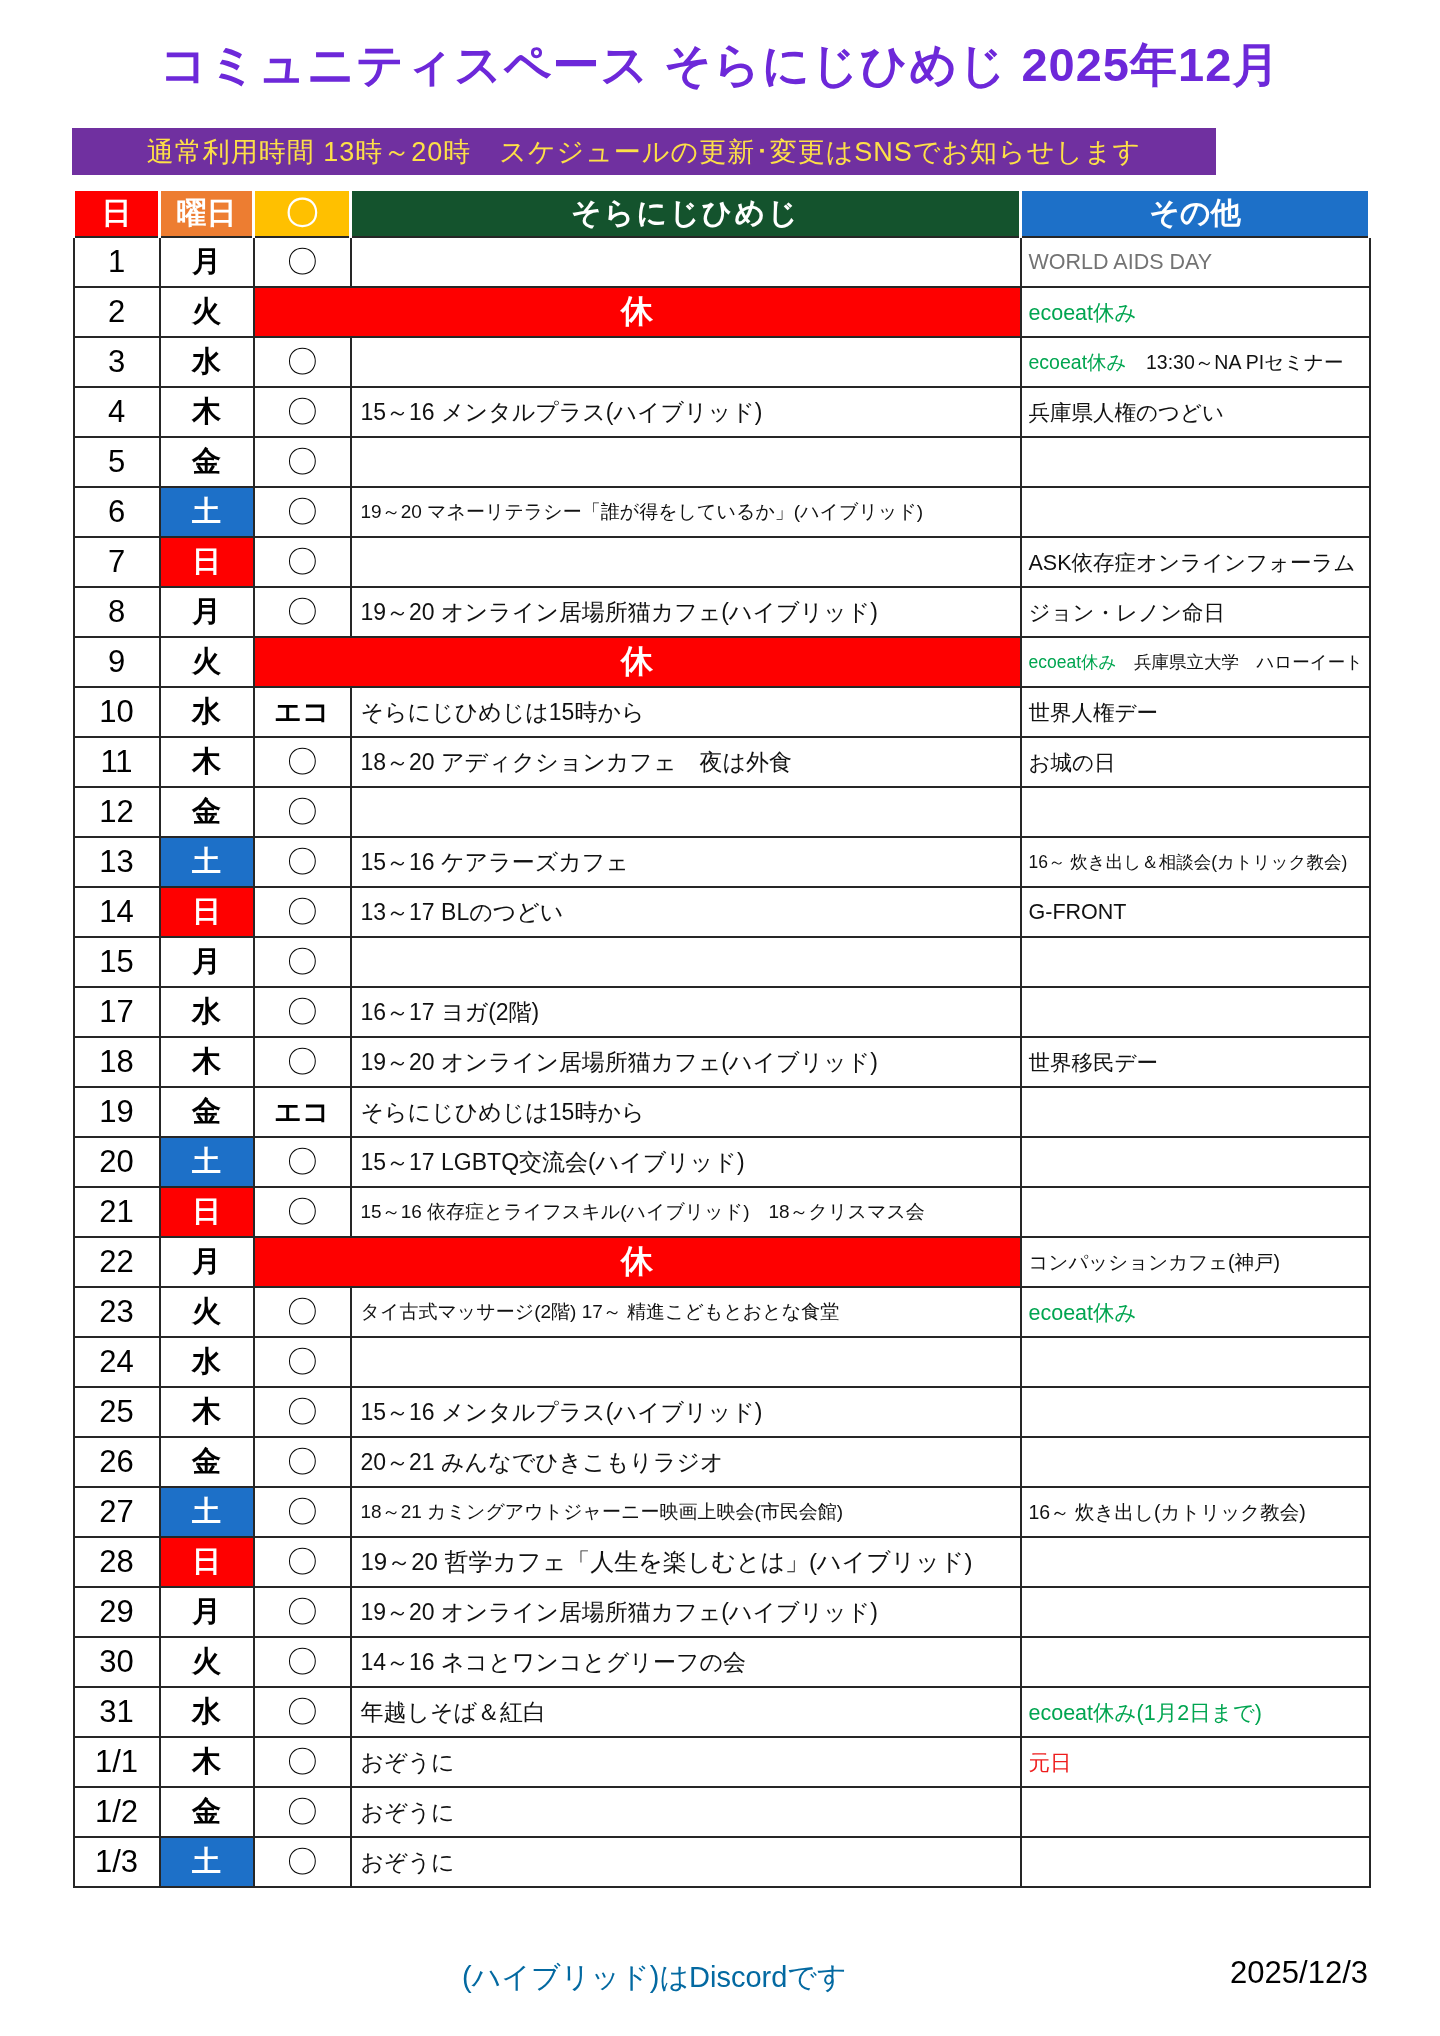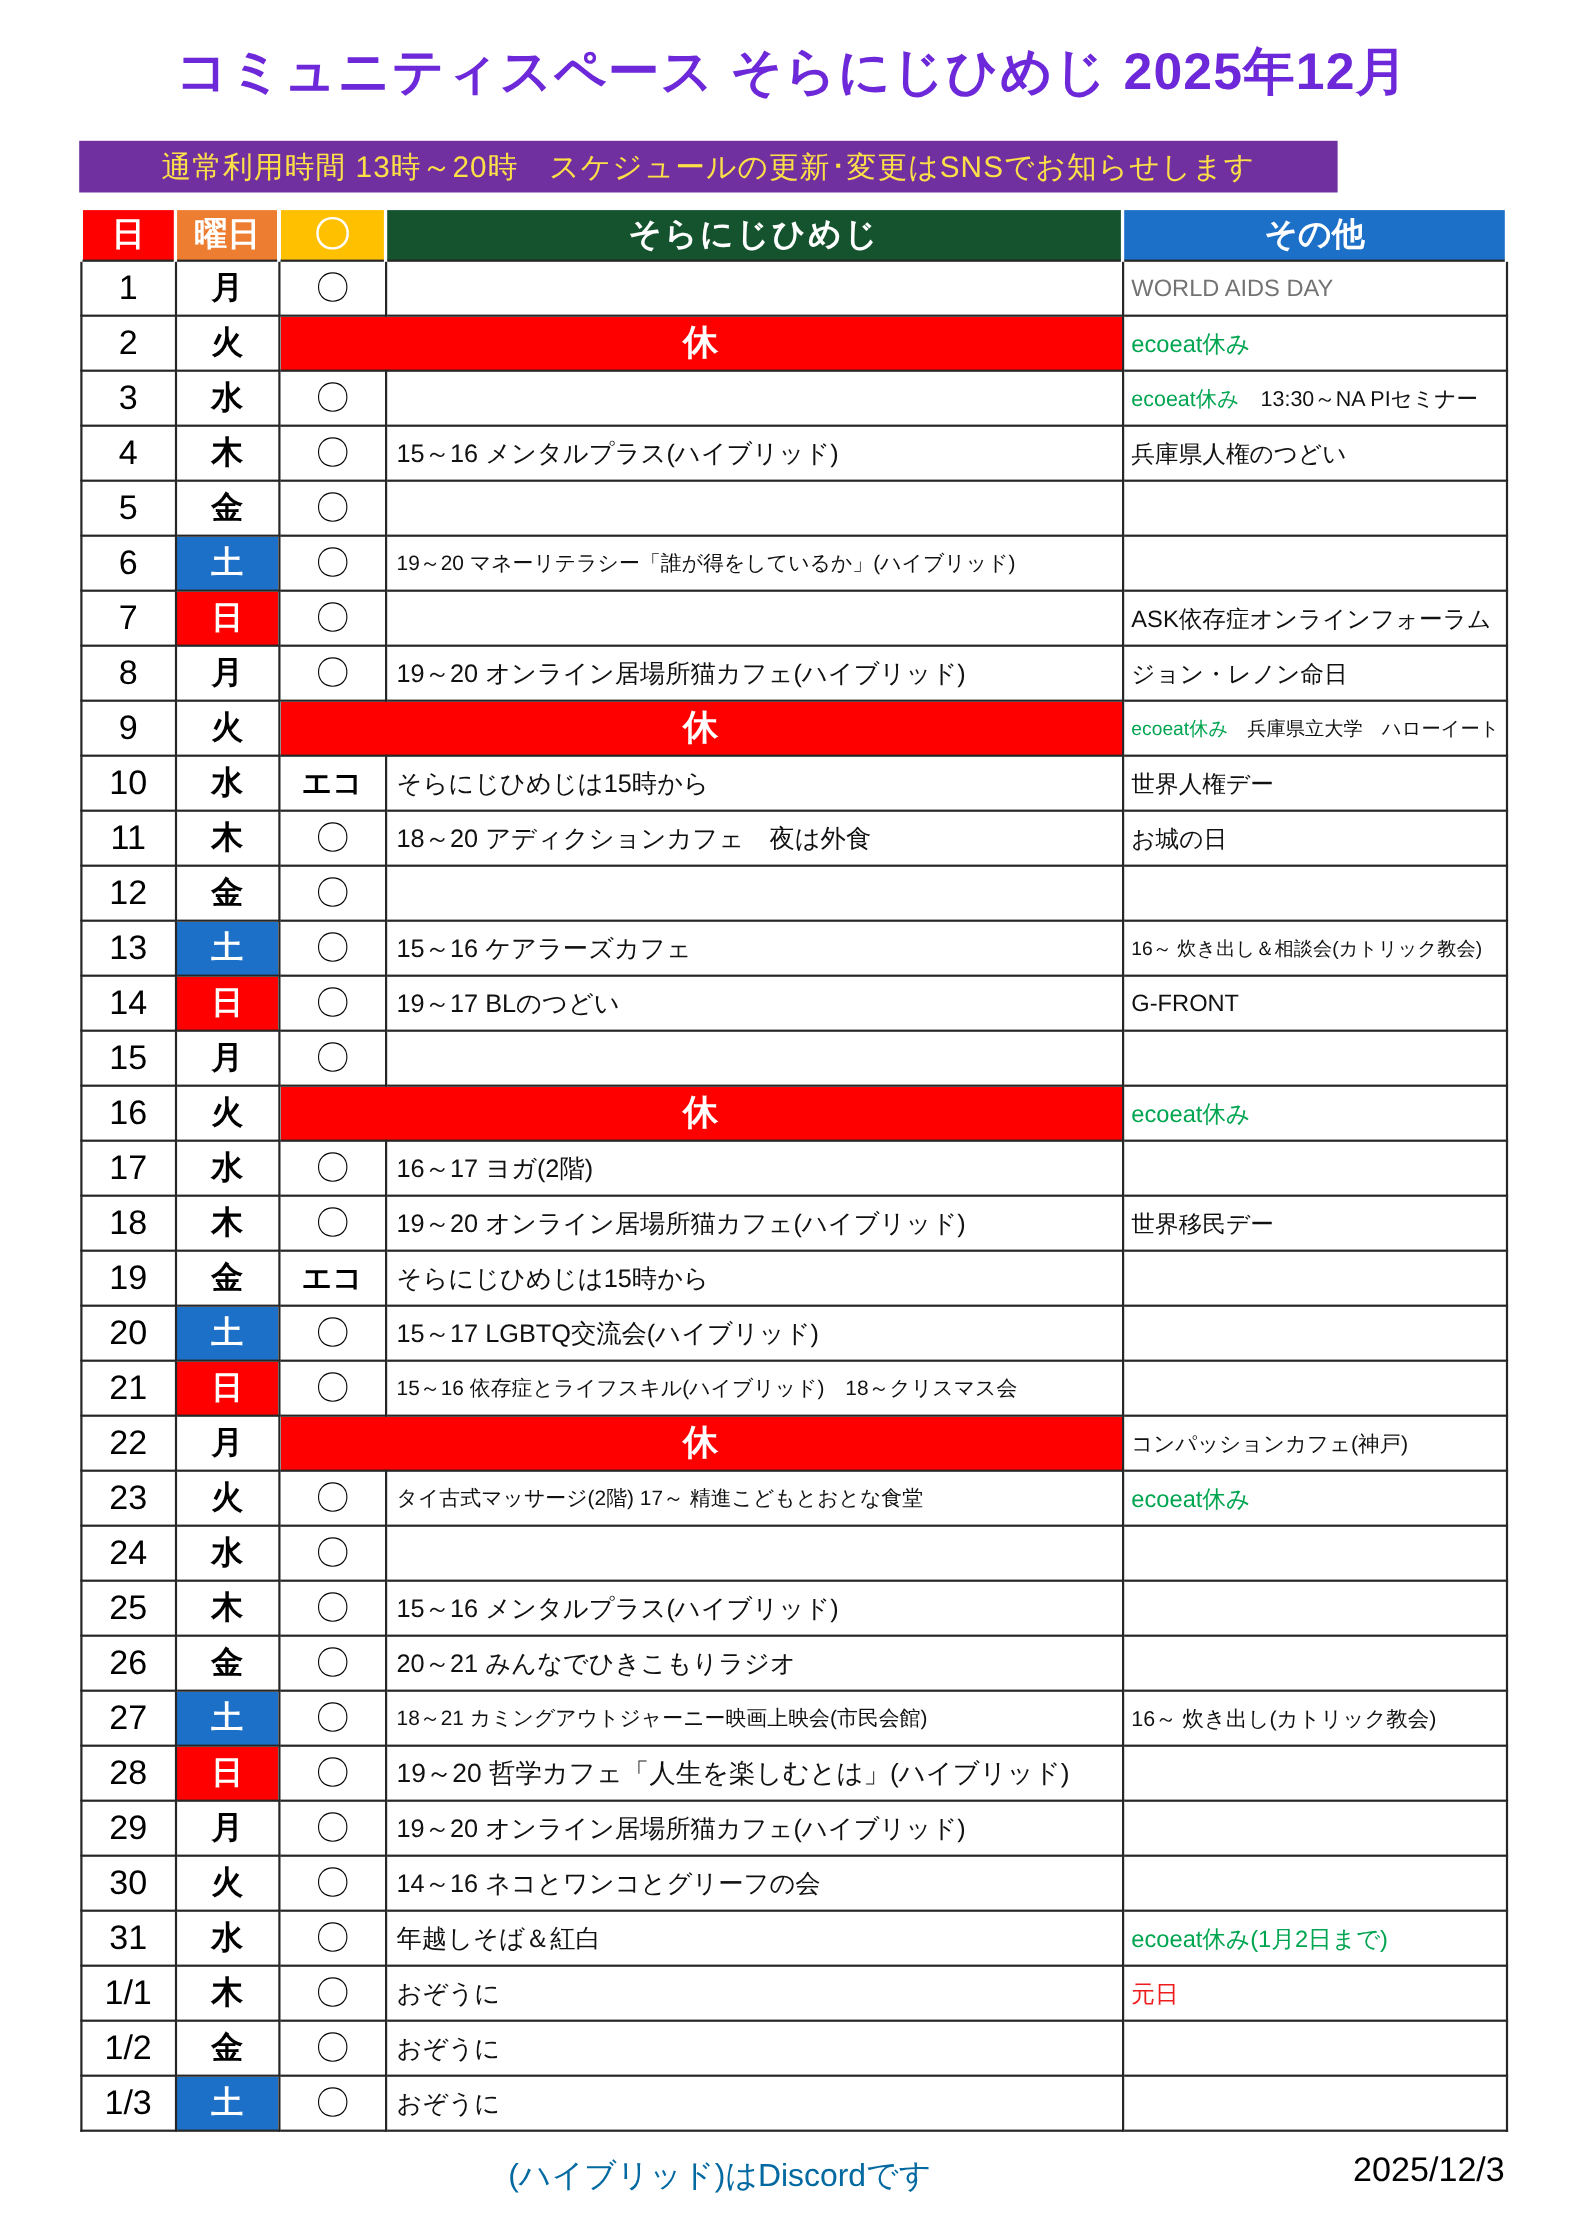--- a/index.html
+++ b/index.html
@@ -202,35 +202,29 @@
           <td class="date">13</td>
           <td class="weekday saturday">土</td>
           <td class="status">〇</td>
           <td class="event n">15～16 ケアラーズカフェ</td>
           <td class="other s"><span style="color: rgb(17, 17, 17);">16～ 炊き出し＆相談会(カトリック教会)</span></td>
         </tr>
         <tr>
           <td class="date">14</td>
           <td class="weekday sunday">日</td>
           <td class="status">〇</td>
-          <td class="event n">19～17 BLのつどい</td>
+          <td class="event n">13～17 BLのつどい</td>
           <td class="other n"><span style="color: rgb(17, 17, 17);">G-FRONT</span></td>
         </tr>
         <tr>
           <td class="date">15</td>
           <td class="weekday weekday">月</td>
           <td class="status">〇</td>
           <td class="event n"></td>
           <td class="other n"></td>
-        </tr>
-        <tr>
-          <td class="date">16</td>
-          <td class="weekday weekday">火</td>
-          <td class="closed" colspan="2">休</td>
-          <td class="other n"><span style="color: rgb(0, 165, 80);">ecoeat休み</span></td>
         </tr>
         <tr>
           <td class="date">17</td>
           <td class="weekday weekday">水</td>
           <td class="status">〇</td>
           <td class="event n">16～17 ヨガ(2階)</td>
           <td class="other n"></td>
         </tr>
         <tr>
           <td class="date">18</td>

